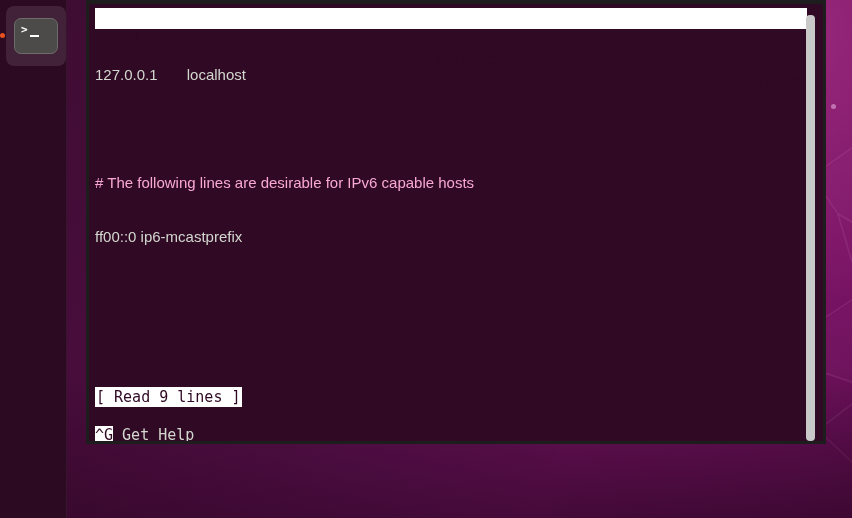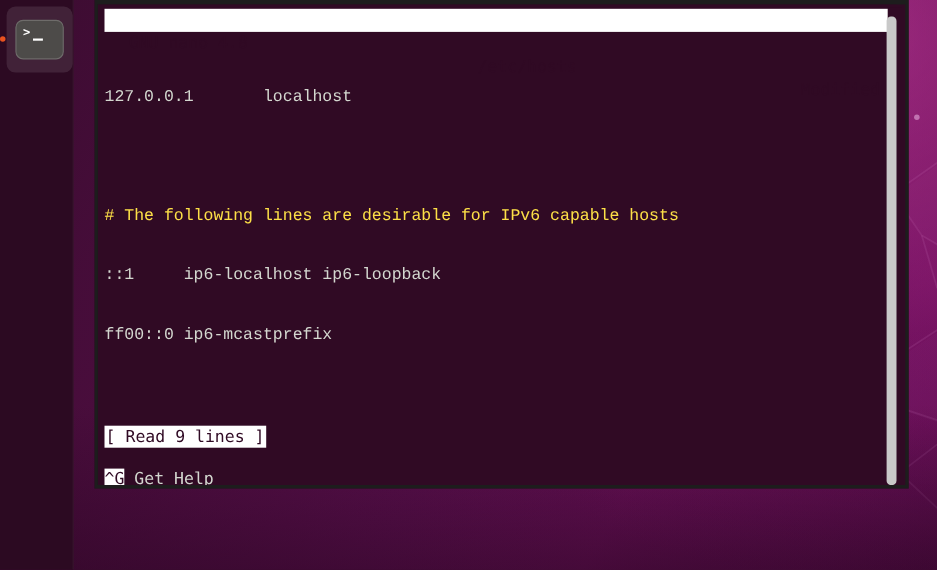--- a/index.html
+++ b/index.html
@@ -128,30 +128,30 @@
     white-space: pre;
     font-family: "DejaVu Sans Mono", "Liberation Mono", monospace;
   }
   .nt-version { position: absolute; left: 22px; }
   .nt-file    { position: absolute; left: 339px; }
   .nt-state   { position: absolute; right: 13px; }
 
   
   .nano-body {
     position: absolute;
-    left: 6px; top: 40px;
+    left: 6px; top: 26px;
     width: 716px;
     font-size: 15px;
     line-height: 18px;
     white-space: pre;
     color: #d3d7cf;
-    font-family: Liberation Mono, monospace;
+    font-family: Liberation Sans, sans-serif;
   }
   .nano-body .row { height: 18px; }
-  .nano-body .comment { color: #fde047; }
+  .nano-body .comment { color: #f9a8d4; }
   .cursor-block {
     display: inline-block;
     width: 9px;
     height: 17px;
     background: #ffffff;
     vertical-align: -4px;
   }
 
   
   .nano-status-wrap {
@@ -255,21 +255,20 @@
       <div class="nano-titlebar">
         <span class="nt-version">GNU nano 4.8</span>
         <span class="nt-file">/etc/hosts</span>
         <span class="nt-state">Modified</span>
       </div>
 
       <div class="nano-body">
         <div class="row"><span>127.0.0.1       localhost</span></div>
         <div class="row"><span></span></div>
         <div class="row"><span class="comment"># The following lines are desirable for IPv6 capable hosts</span></div>
-        <div class="row"><span>::1     ip6-localhost ip6-loopback</span></div>
         <div class="row"><span>ff00::0 ip6-mcastprefix</span></div>
         
         
       </div>
 
       <div class="nano-status-wrap">
         <span class="nano-status">[ Read 9 lines ]</span>
       </div>
 
       <div class="nano-help help-row1">

